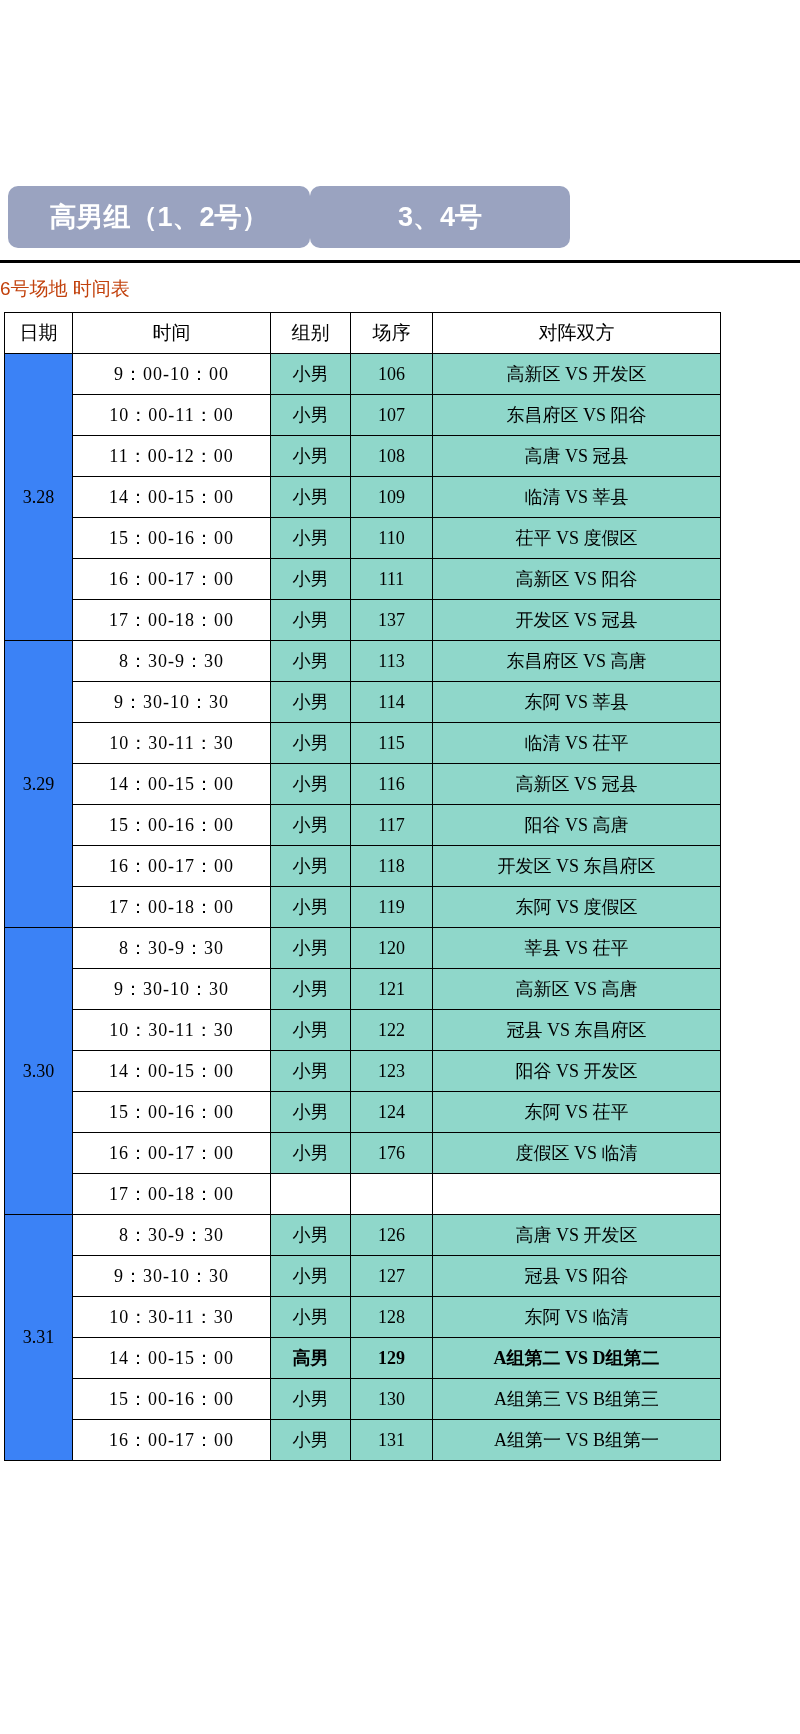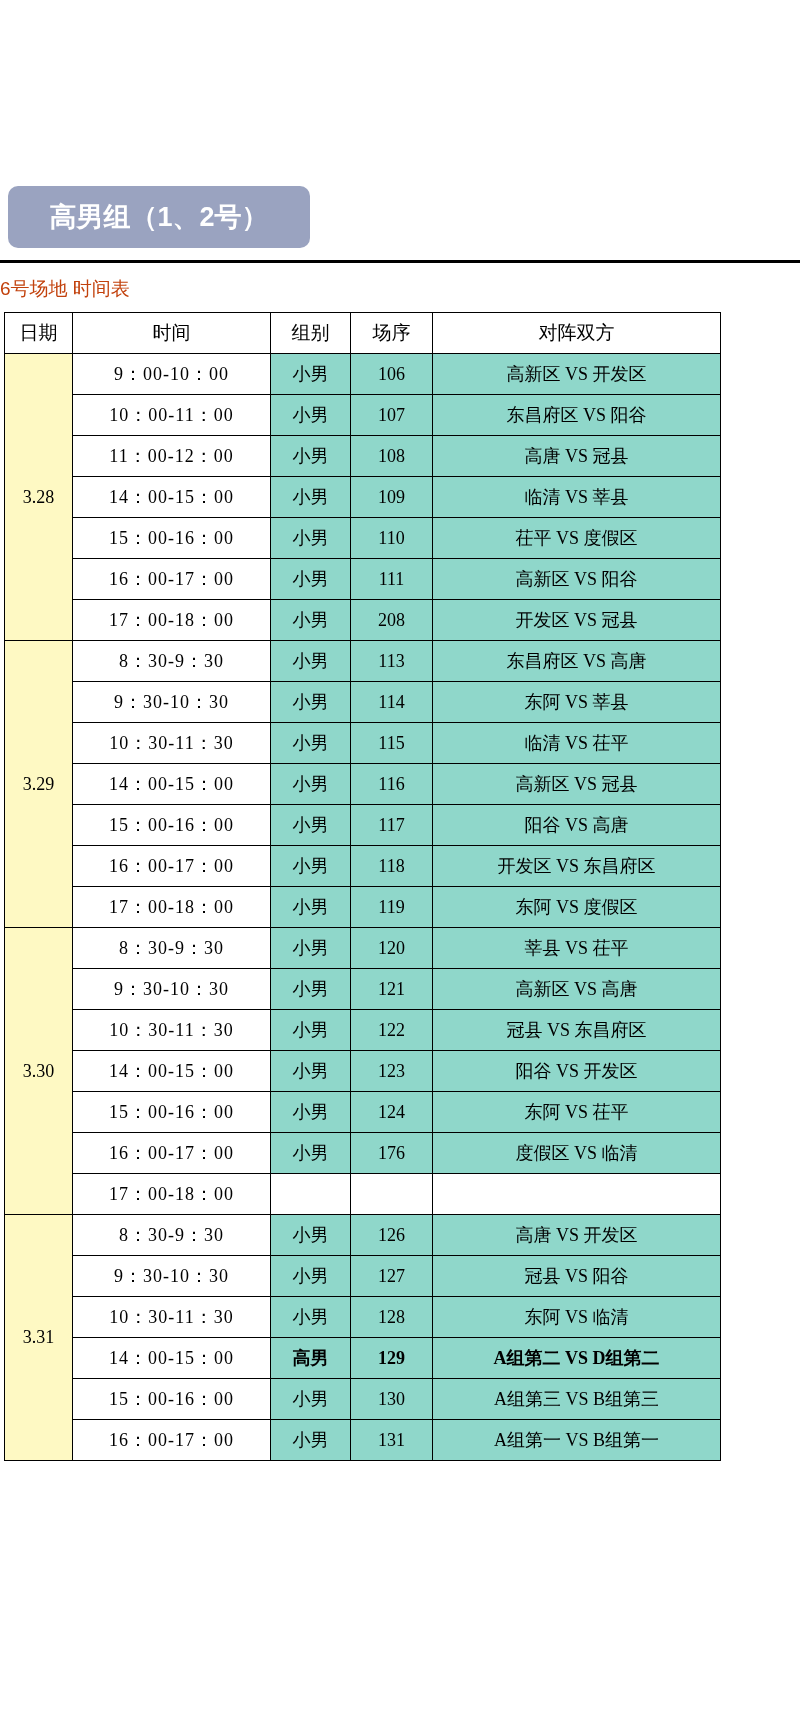--- a/index.html
+++ b/index.html
@@ -95,21 +95,21 @@
   table.schedule tbody td {
     height: 40px;
   }
   col.c-date { width: 68px; }
   col.c-time { width: 198px; }
   col.c-group { width: 80px; }
   col.c-order { width: 82px; }
   col.c-match { width: 288px; }
 
   td.date {
-    background: #fef9c3;
+    background: #3b82f6;
     font-size: 18px;
   }
   td.time {
     background: #ffffff;
     letter-spacing: 1px;
   }
   td.fill {
     background: #8fd7ca;
   }
   td.empty {
@@ -119,20 +119,21 @@
     font-weight: bold;
     font-family: "Liberation Sans", sans-serif;
     font-size: 18px;
   }
 </style>
 </head>
 <body>
 
 <div class="tabbar">
   <div class="tab inactive tab-0">高男组（1、2号）</div>
+  <div class="tab inactive tab-2">3、4号</div>
 </div>
 
 <div class="rule"></div>
 
 <div class="caption">6号场地 时间表</div>
 
 <table class="schedule">
   <colgroup>
     <col class="c-date">
       <col class="c-time">
@@ -183,21 +184,21 @@
       </tr>
       <tr>
         <td class="time">16：00-17：00</td>
         <td class="fill">小男</td>
         <td class="fill">111</td>
         <td class="fill">高新区 VS 阳谷</td>
       </tr>
       <tr>
         <td class="time">17：00-18：00</td>
         <td class="fill">小男</td>
-        <td class="fill">208</td>
+        <td class="fill">137</td>
         <td class="fill">开发区 VS 冠县</td>
       </tr>
       <tr>
         <td class="date" rowspan="7">3.29</td>
         <td class="time">8：30-9：30</td>
         <td class="fill">小男</td>
         <td class="fill">113</td>
         <td class="fill">东昌府区 VS 高唐</td>
       </tr>
       <tr>

